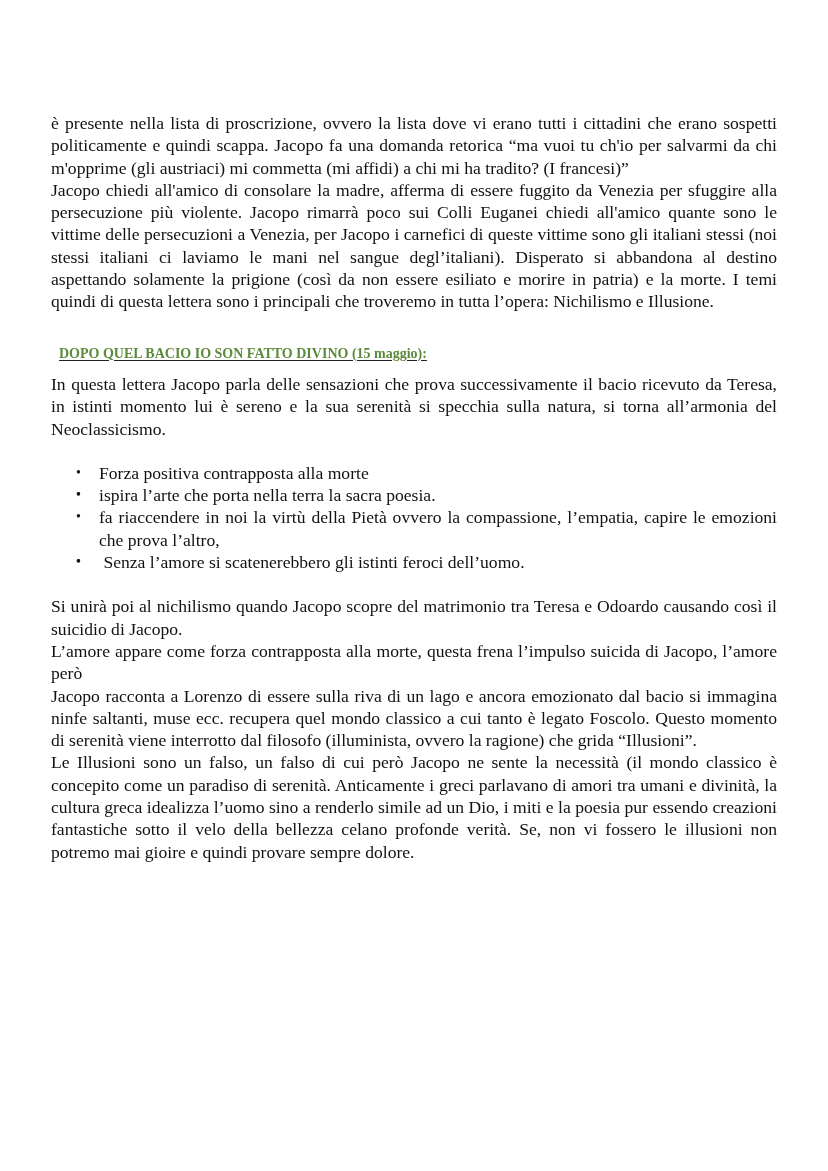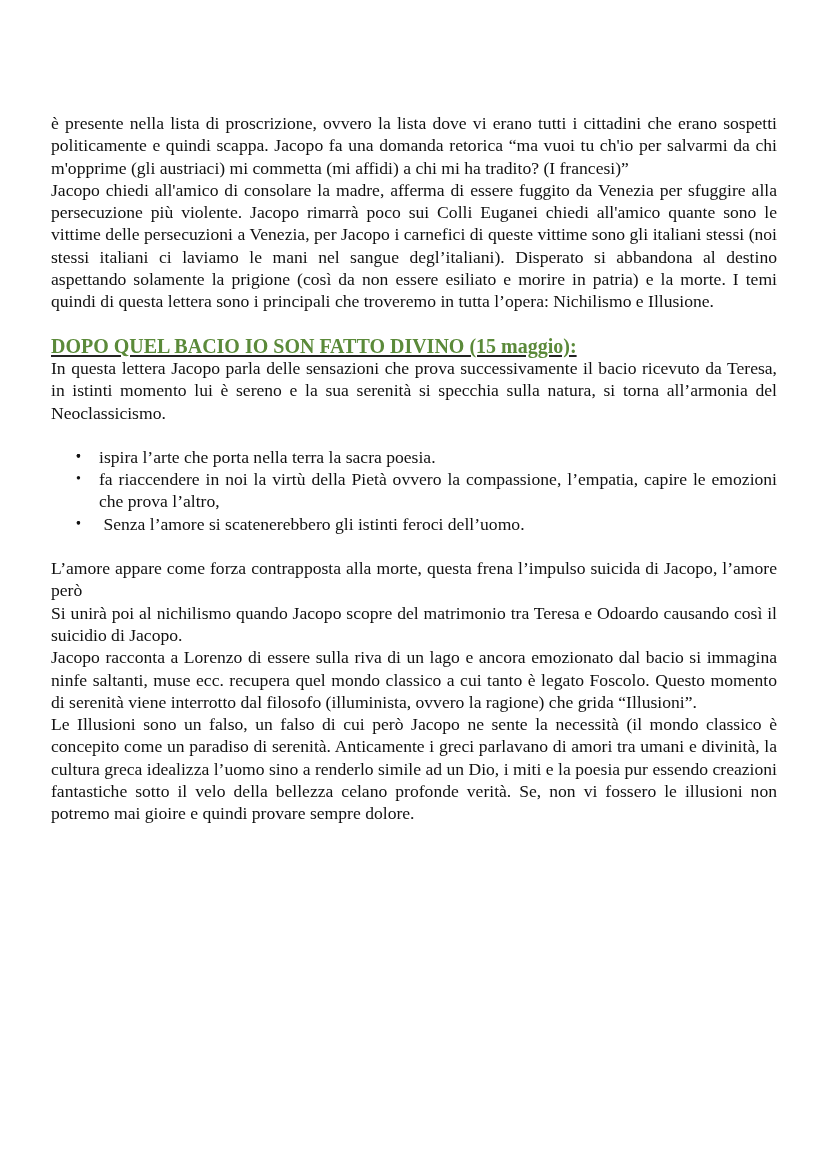--- a/index.html
+++ b/index.html
@@ -5,21 +5,21 @@
   html, body { margin: 0; padding: 0; background: #ffffff; }
   body { width: 828px; height: 1171px; overflow: hidden; position: relative; }
   .page {
     position: absolute; left: 51px; top: 112px; width: 726px;
     font-family: "Liberation Serif", serif; font-size: 17.6px; line-height: 22.3px;
     color: #111111;
   }
   .para { margin: 0; text-align: justify; }
   .last-line-left { text-align-last: left; }
   .heading {
-    margin: 0; font-weight: bold; color: #5b8a3a; font-size: 20px;
+    margin: 8px; font-weight: bold; color: #5b8a3a; font-size: 14px;
   }
   .heading.underlined { text-decoration: underline; text-decoration-color: #222; text-underline-offset: 2px; }
   .gap-lg { height: 22px; }
   ul.bullets { list-style: none; margin: 0; padding: 0 0 0 48px; }
   ul.bullets li { position: relative; text-align: justify; text-align-last: left; }
   ul.bullets li .bullet {
     position: absolute; left: -23px; top: 0; font-size: 14px; line-height: 22.3px;
   }
 </style>
 </head>
@@ -31,28 +31,28 @@
   <p class="para last-line-left">Jacopo chiedi all'amico di consolare la madre, afferma di essere fuggito da Venezia per sfuggire alla persecuzione più violente. Jacopo rimarrà poco sui Colli Euganei chiedi all'amico quante sono le vittime delle persecuzioni a Venezia, per Jacopo i carnefici di queste vittime sono gli italiani stessi (noi stessi italiani ci laviamo le mani nel sangue degl’italiani). Disperato si abbandona al destino aspettando solamente la prigione (così da non essere esiliato e morire in patria) e la morte. I temi quindi di questa lettera sono i principali che troveremo in tutta l’opera: Nichilismo e Illusione.</p>
 
   <div class="gap-lg"></div>
 
   <p class="heading underlined">DOPO QUEL BACIO IO SON FATTO DIVINO (15 maggio):</p>
   <p class="para last-line-left">In questa lettera Jacopo parla delle sensazioni che prova successivamente il bacio ricevuto da Teresa, in istinti momento lui è sereno e la sua serenità si specchia sulla natura, si torna all’armonia del Neoclassicismo.</p>
 
   <div class="gap-lg"></div>
 
   <ul class="bullets">
-    <li><span class="bullet">•</span></li>
+    <li><span class="bullet">•</span><span>Forza positiva contrapposta alla morte</span></li>
     <li><span class="bullet">•</span></li>
     <li><span class="bullet">•</span><span>ispira l’arte che porta nella terra la sacra poesia.</span></li>
     <li><span class="bullet">•</span><span>fa riaccendere in noi la virtù della Pietà ovvero la compassione, l’empatia, capire le emozioni che prova l’altro,</span></li>
     <li><span class="bullet">•</span></li>
     <li><span class="bullet">•</span><span style="white-space: pre-wrap;"> Senza l’amore si scatenerebbero gli istinti feroci dell’uomo.</span></li>
   </ul>
 
   <div class="gap-lg"></div>
 
+  <p class="para last-line-left">Si unirà poi al nichilismo quando Jacopo scopre del matrimonio tra Teresa e Odoardo causando così il suicidio di Jacopo.</p>
   <p class="para last-line-left">L’amore appare come forza contrapposta alla morte, questa frena l’impulso suicida di Jacopo, l’amore però</p>
-  <p class="para last-line-left">Si unirà poi al nichilismo quando Jacopo scopre del matrimonio tra Teresa e Odoardo causando così il suicidio di Jacopo.</p>
   <p class="para last-line-left">Jacopo racconta a Lorenzo di essere sulla riva di un lago e ancora emozionato dal bacio si immagina ninfe saltanti, muse ecc. recupera quel mondo classico a cui tanto è legato Foscolo. Questo momento di serenità viene interrotto dal filosofo (illuminista, ovvero la ragione) che grida “Illusioni”.</p>
   <p class="para last-line-left">Le Illusioni sono un falso, un falso di cui però Jacopo ne sente la necessità (il mondo classico è concepito come un paradiso di serenità. Anticamente i greci parlavano di amori tra umani e divinità, la cultura greca idealizza l’uomo sino a renderlo simile ad un Dio, i miti e la poesia pur essendo creazioni fantastiche sotto il velo della bellezza celano profonde verità. Se, non vi fossero le illusioni non potremo mai gioire e quindi provare sempre dolore.</p>
 
 </div>
 
 </body></html>

